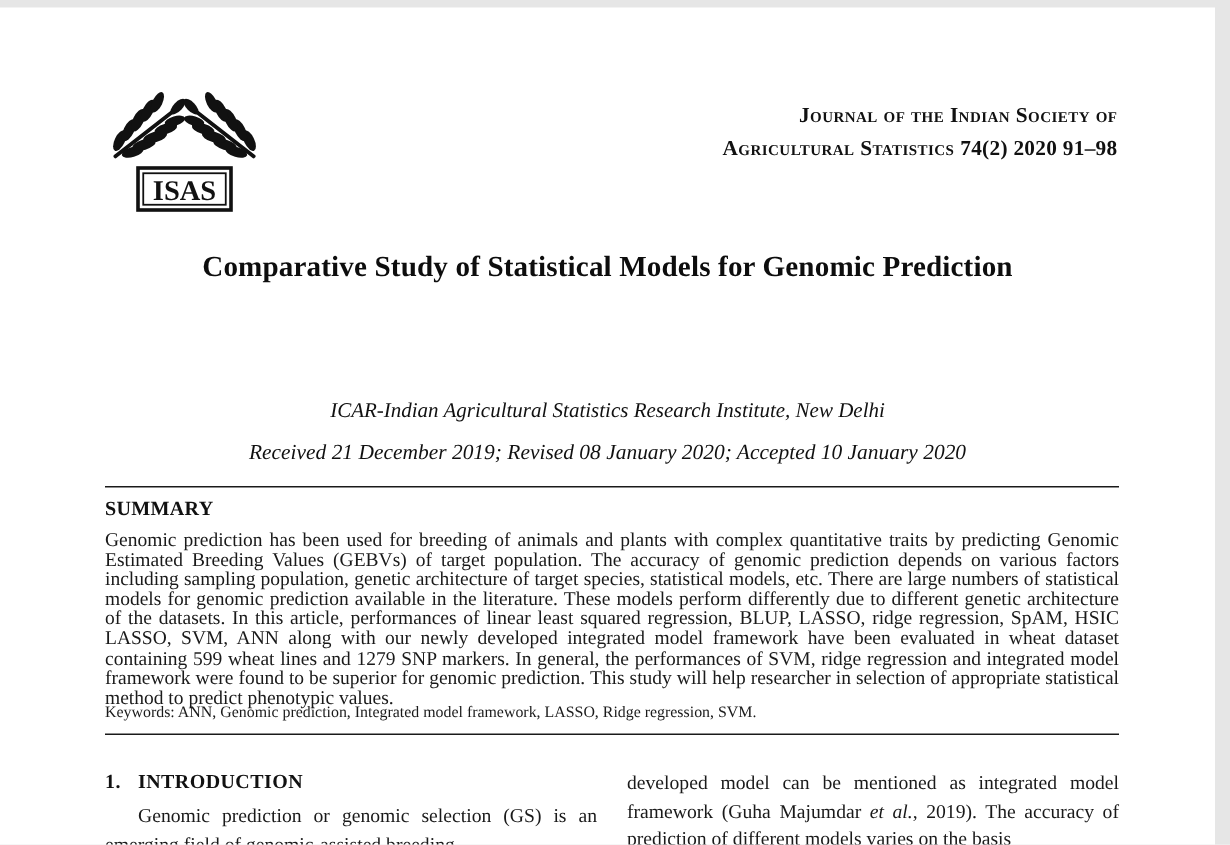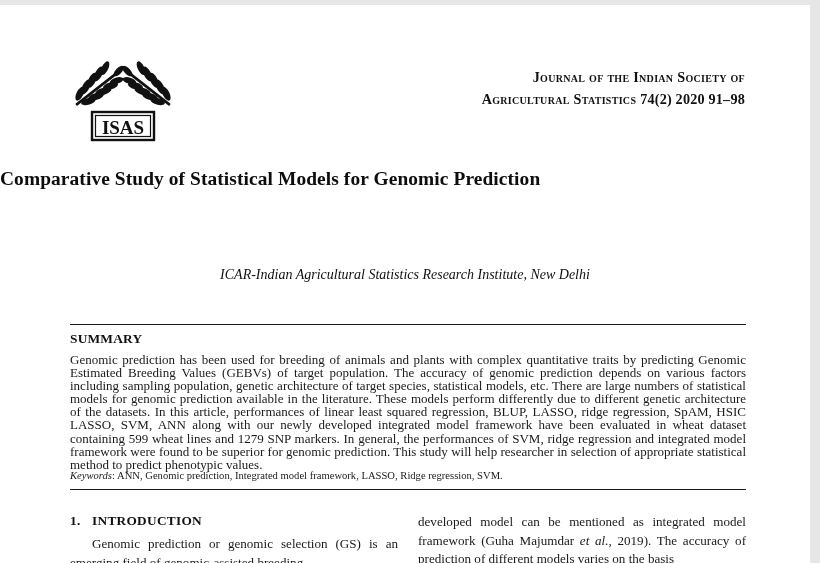--- a/index.html
+++ b/index.html
@@ -71,21 +71,21 @@
     font-variant: normal;
     letter-spacing: 0.2px;
   }
 
   
   .paper-title {
     position: absolute;
     left: 0;
     top: 163px;
     width: 810px;
-    text-align: left;
+    text-align: center;
     font-size: 19.4px;
     font-weight: bold;
     color: #0d0d0d;
     letter-spacing: 0.1px;
   }
 
   
   .authors {
     position: absolute;
     left: 0;
@@ -151,21 +151,20 @@
   .keywords {
     position: absolute;
     left: 70px;
     top: 464px;
     width: 676px;
     font-size: 10.6px;
     line-height: 13px;
     color: #1a1a1a;
   }
   .keywords .kw-label {
-    font-style: italic;
   }
 
   
   .columns {
     position: absolute;
     left: 70px;
     top: 508px;
     width: 676px;
     height: 55px;
   }
@@ -259,20 +258,21 @@
           <span class="plain">74(2) 2020  91–98</span>
         </div>
       </div>
     </div>
 
     <div class="paper-title">Comparative Study of Statistical Models for Genomic Prediction</div>
 
 
     <div class="affiliation">ICAR-Indian Agricultural Statistics Research Institute, New Delhi</div>
 
+    <div class="dates">Received 21 December 2019; Revised 08 January 2020; Accepted 10 January 2020</div>
 
     <div class="rule rule-top"></div>
     <div class="rule rule-bottom"></div>
 
     <div class="summary-head">SUMMARY</div>
 
     <div class="summary-body">Genomic prediction has been used for breeding of animals and plants with complex quantitative traits by predicting Genomic Estimated Breeding Values (GEBVs) of target population. The accuracy of genomic prediction depends on various factors including sampling population, genetic architecture of target species, statistical models, etc. There are large numbers of statistical models for genomic prediction available in the literature. These models perform differently due to different genetic architecture of the datasets. In this article, performances of linear least squared regression, BLUP, LASSO, ridge regression, SpAM, HSIC LASSO, SVM, ANN along with our newly developed integrated model framework have been evaluated in wheat dataset containing 599 wheat lines and 1279 SNP markers. In general, the performances of SVM, ridge regression and integrated model framework were found to be superior for genomic prediction. This study will help researcher in selection of appropriate statistical method to predict phenotypic values.</div>
 
     <div class="keywords">
       <span class="kw-label">Keywords</span><span>: </span><span>ANN, Genomic prediction, Integrated model framework, LASSO, Ridge regression, SVM.</span>

